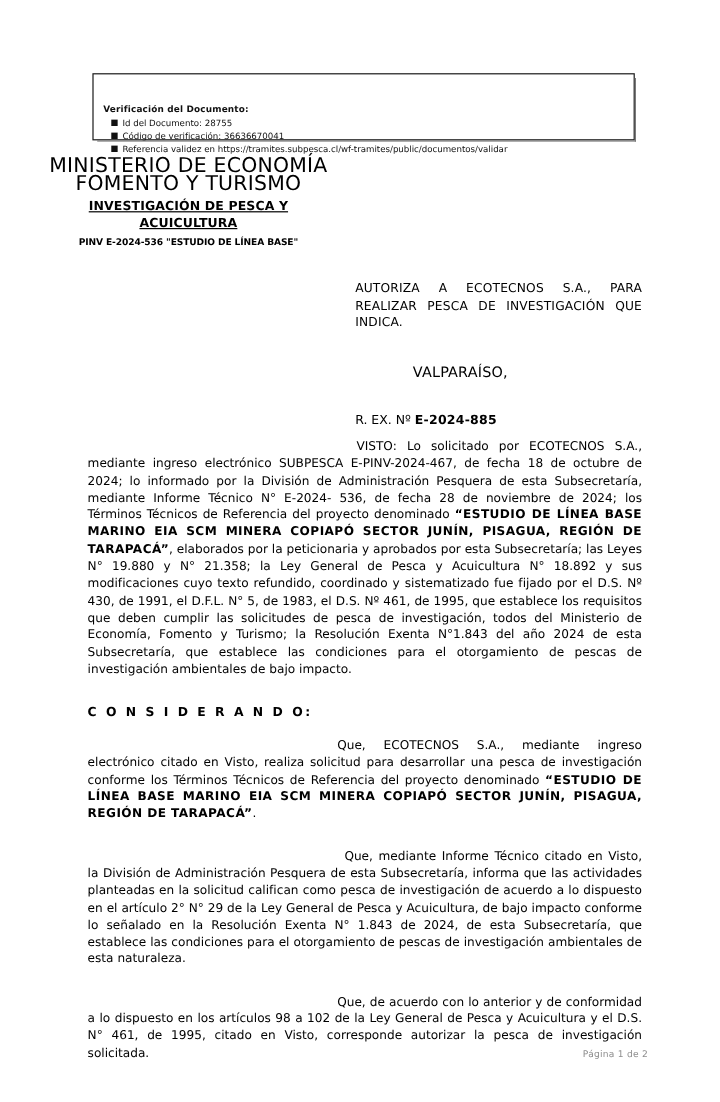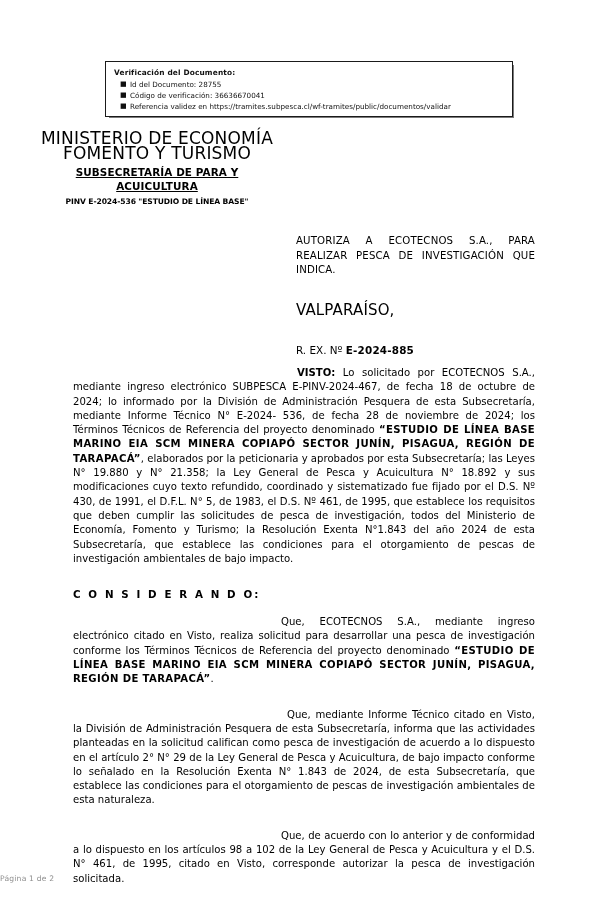--- a/index.html
+++ b/index.html
@@ -22,27 +22,26 @@
     width: 600px;
     height: 918px;
     background: #ffffff;
   }
 
   
   .verif-box {
     position: absolute;
     left: 77px;
     top: 61px;
-    width: 408px;
+    width: 452px;
     height: 56px;
     box-sizing: border-box;
     border: 1px solid #1a1a1a;
     background: #ffffff;
-    padding: 5px 0 0 8px;
-    margin-left: 28px;
+    padding: 23px 0 0 8px;
   }
   .verif-box::after {
     
     content: "";
     position: absolute;
     left: 3px;
     top: 3px;
     right: -2px;
     bottom: -2px;
     border-right: 1px solid #7a7a7a;
@@ -119,23 +118,24 @@
   }
   .subject {
     font-size: 10.2px;
     line-height: 14.6px;
     text-align: justify;
     text-align-last: left;
     letter-spacing: 0.15px;
   }
   .place {
     margin-top: 25px;
-    font-size: 15px;
+    font-size: 12px;
     line-height: 14.6px;
     letter-spacing: 0.15px;
+    margin-left: 48px;
   }
   .resline {
     margin-top: 26px;
     font-size: 10.4px;
     line-height: 15px;
   }
   .resline b { font-weight: bold; letter-spacing: 0.2px; }
   .dateline {
     margin-top: 10px;
     font-size: 10.4px;
@@ -153,21 +153,21 @@
   .para {
     font-size: 10.1px;
     line-height: 14.3px;
     text-align: justify;
     text-justify: inter-word;
     margin: 0;
   }
   .para.lead { text-indent: 224px; }
   .para.lead-mid { text-indent: 208px; }
   .para.lead-short { text-indent: 214px; }
-  .para b { font-weight: bold; }
+  .para b { font-weight: normal; }
   .para .proj {
     font-weight: bold;
     letter-spacing: 0.35px;
   }
   .spacer-sm { height: 14px; }
   .spacer-md { height: 21px; }
 
   .considerando {
     font-size: 10.3px;
     font-weight: bold;
@@ -175,21 +175,21 @@
     margin: 0;
     line-height: 14px;
   }
 
   
   .footer {
     position: absolute;
     left: 0;
     top: 874px;
     width: 600px;
-    text-align: left;
+    text-align: right;
     padding-right: 60px;
     box-sizing: border-box;
     font-size: 7.6px;
     color: #8d8d8d;
     letter-spacing: 0.2px;
   }
 </style>
 </head>
 <body>
 
@@ -210,21 +210,21 @@
         <span class="bullet">■</span>
         <span>Referencia validez en https://tramites.subpesca.cl/wf-tramites/public/documentos/validar</span>
       </li>
     </ul>
   </div>
 
   <div class="letterhead">
     <div class="lh-ministry">MINISTERIO DE ECONOMÍA</div>
     <div class="lh-ministry">FOMENTO Y TURISMO</div>
     <div class="lh-sub">
-      <span>SUBSECRETARÍA DE PARA Y</span><br>
+      <span>INVESTIGACIÓN DE PESCA Y</span><br>
       <span>ACUICULTURA</span>
     </div>
     <div class="lh-pinv">PINV E-2024-536 "ESTUDIO DE LÍNEA BASE"</div>
   </div>
 
   <div class="rightblock">
     <div class="subject">AUTORIZA A ECOTECNOS S.A., PARA REALIZAR PESCA DE INVESTIGACIÓN QUE INDICA.</div>
     <div class="place">VALPARAÍSO,</div>
     <div class="resline"><span>R. EX. Nº </span><b>E-2024-885</b></div>
   </div>

